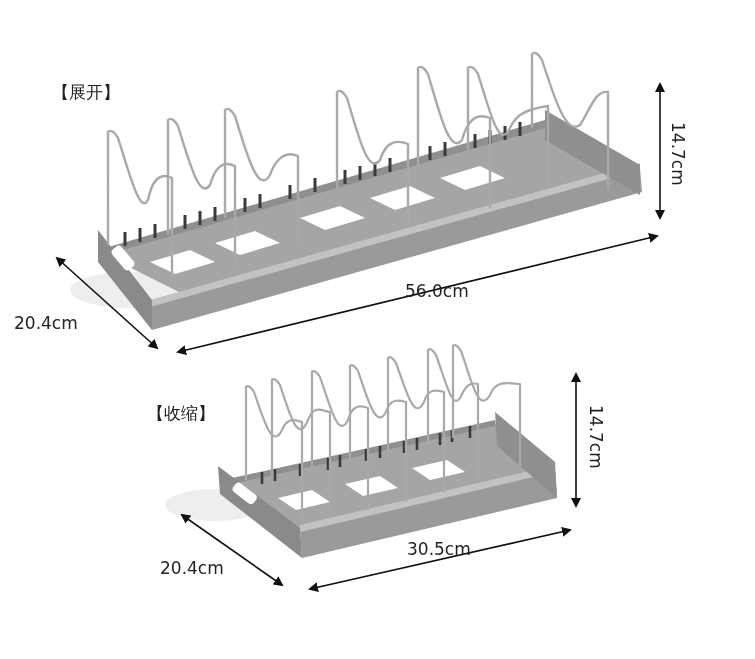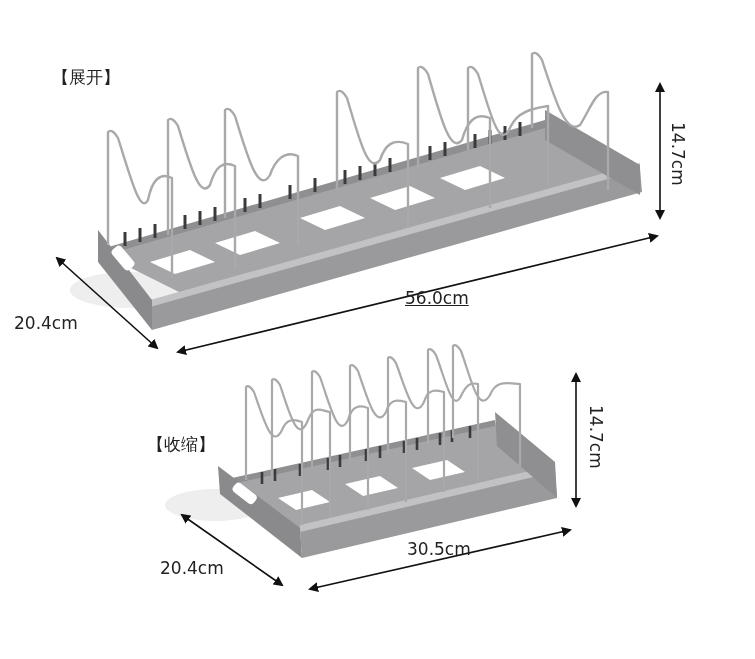--- a/index.html
+++ b/index.html
@@ -120,21 +120,21 @@
       <path d="M428,445 L428,350 Q431,347 436,355 C446,382 452,410 460,398 C466,385 470,382 478,384 L478,480"></path>
       <path d="M453,438 L453,346 Q456,343 461,351 C471,378 478,415 490,395 C496,380 506,383 520,384 L520,466"></path>
     </g>
   </g>
 
   <line x1="576" y1="374" x2="576" y2="506" stroke="#111" stroke-width="1.6" marker-start="url(#ahs)" marker-end="url(#ah)"></line>
   <line x1="182" y1="515" x2="282" y2="585" stroke="#111" stroke-width="1.6" marker-start="url(#ahs)" marker-end="url(#ah)"></line>
   <line x1="310" y1="589" x2="570" y2="530" stroke="#111" stroke-width="1.6" marker-start="url(#ahs)" marker-end="url(#ah)"></line>
 </svg>
 
-<div class="lbl" style="left:52px;top:66px;">【展开】</div>
+<div class="lbl" style="left:52px;top:81px;">【展开】</div>
 <div class="lbl" style="left:14px;top:313px;">20.4cm</div>
-<div class="lbl" style="left:405px;top:288px;text-decoration:underline;">56.0cm</div>
+<div class="lbl" style="left:405px;top:281px;">56.0cm</div>
 <div class="lbl vert" style="left:688px;top:122px;">14.7cm</div>
 
-<div class="lbl" style="left:147px;top:433px;font-family:Liberation Serif, serif;">【收缩】</div>
+<div class="lbl" style="left:147px;top:402px;font-family:Liberation Serif, serif;">【收缩】</div>
 <div class="lbl" style="left:160px;top:558px;">20.4cm</div>
 <div class="lbl" style="left:407px;top:539px;">30.5cm</div>
 <div class="lbl vert" style="left:606px;top:405px;">14.7cm</div>
 
 </body></html>

